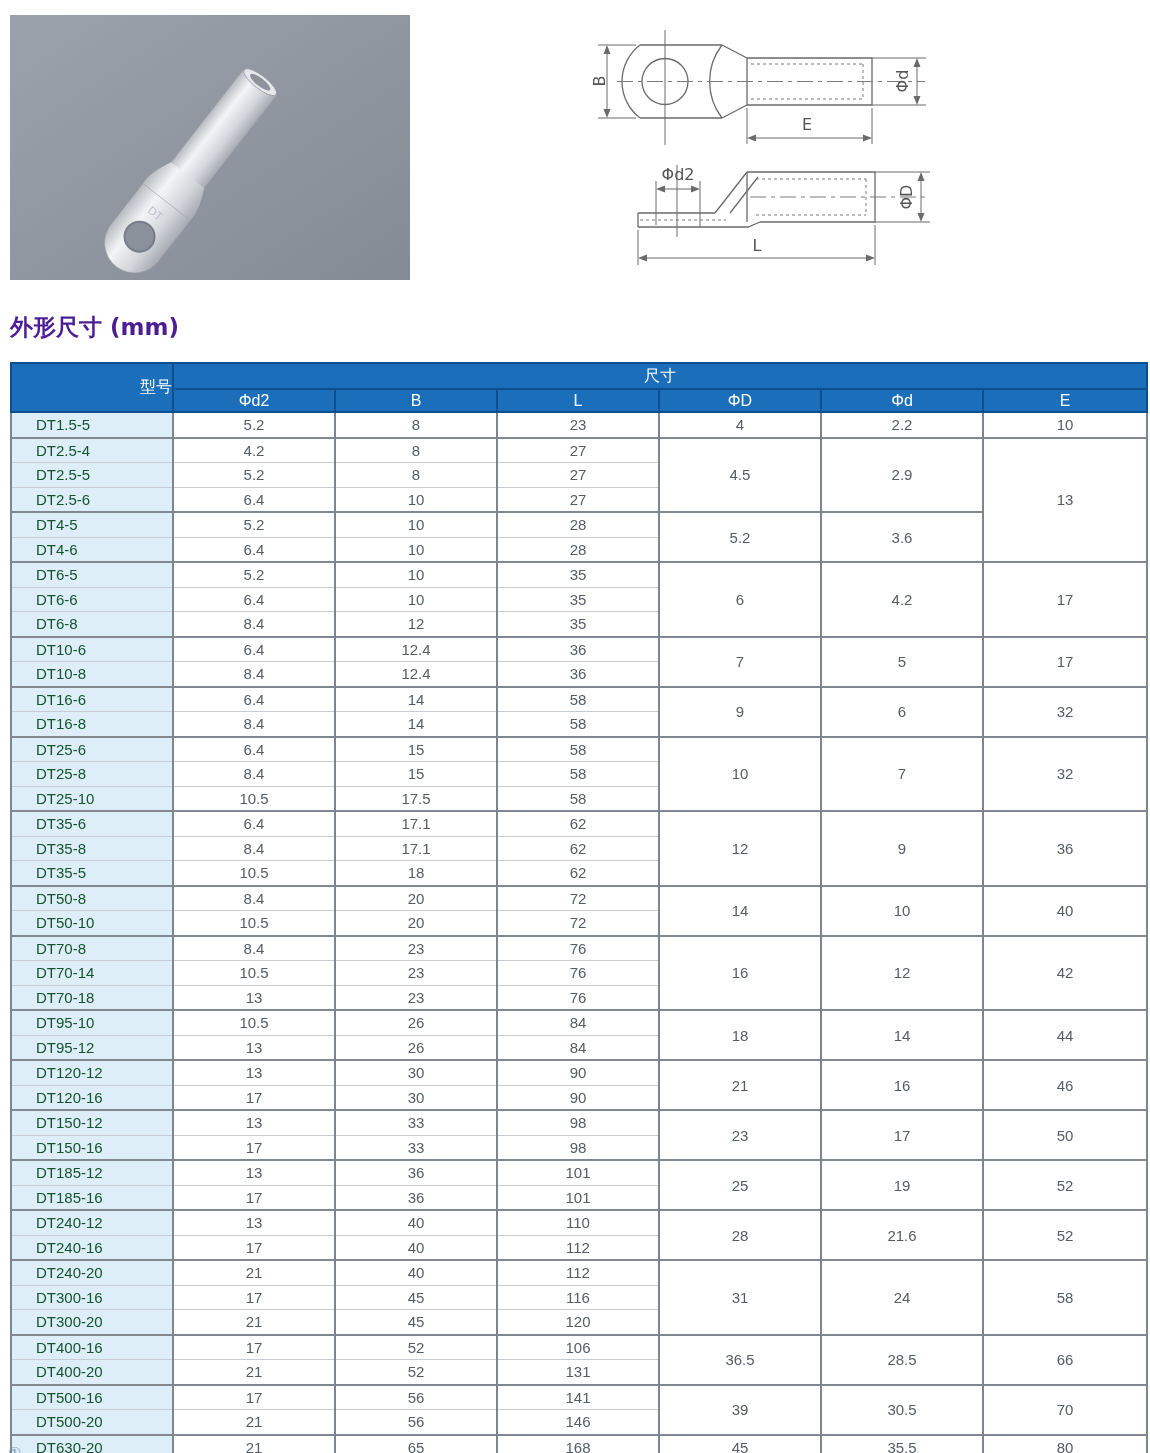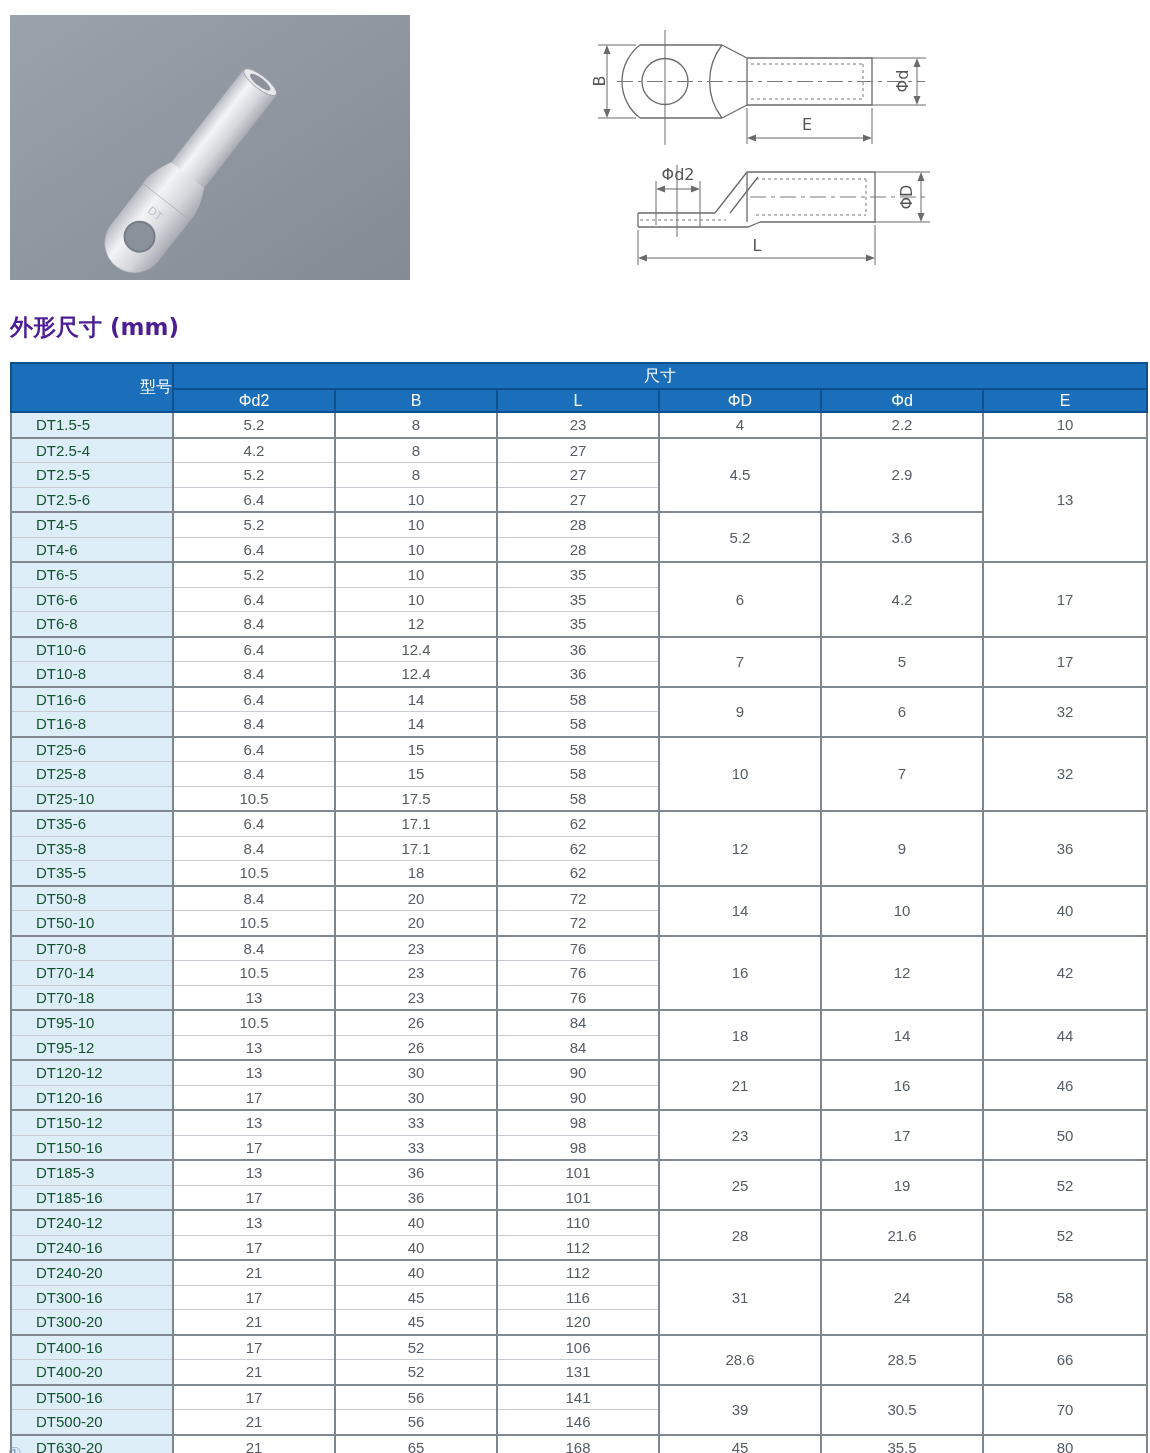--- a/index.html
+++ b/index.html
@@ -369,21 +369,21 @@
           <td rowspan="2">17</td>
           <td rowspan="2">50</td>
         </tr>
         <tr>
           <td class="model">DT150-16</td>
           <td>17</td>
           <td>33</td>
           <td>98</td>
         </tr>
         <tr class="grp">
-          <td class="model">DT185-3</td>
+          <td class="model">DT185-12</td>
           <td>13</td>
           <td>36</td>
           <td>101</td>
           <td rowspan="2">25</td>
           <td rowspan="2">19</td>
           <td rowspan="2">52</td>
         </tr>
         <tr>
           <td class="model">DT185-16</td>
           <td>17</td>
@@ -424,21 +424,21 @@
           <td class="model">DT300-20</td>
           <td>21</td>
           <td>45</td>
           <td>120</td>
         </tr>
         <tr class="grp">
           <td class="model">DT400-16</td>
           <td>17</td>
           <td>52</td>
           <td>106</td>
-          <td rowspan="2">28.6</td>
+          <td rowspan="2">36.5</td>
           <td rowspan="2">28.5</td>
           <td rowspan="2">66</td>
         </tr>
         <tr>
           <td class="model">DT400-20</td>
           <td>21</td>
           <td>52</td>
           <td>131</td>
         </tr>
         <tr class="grp">

